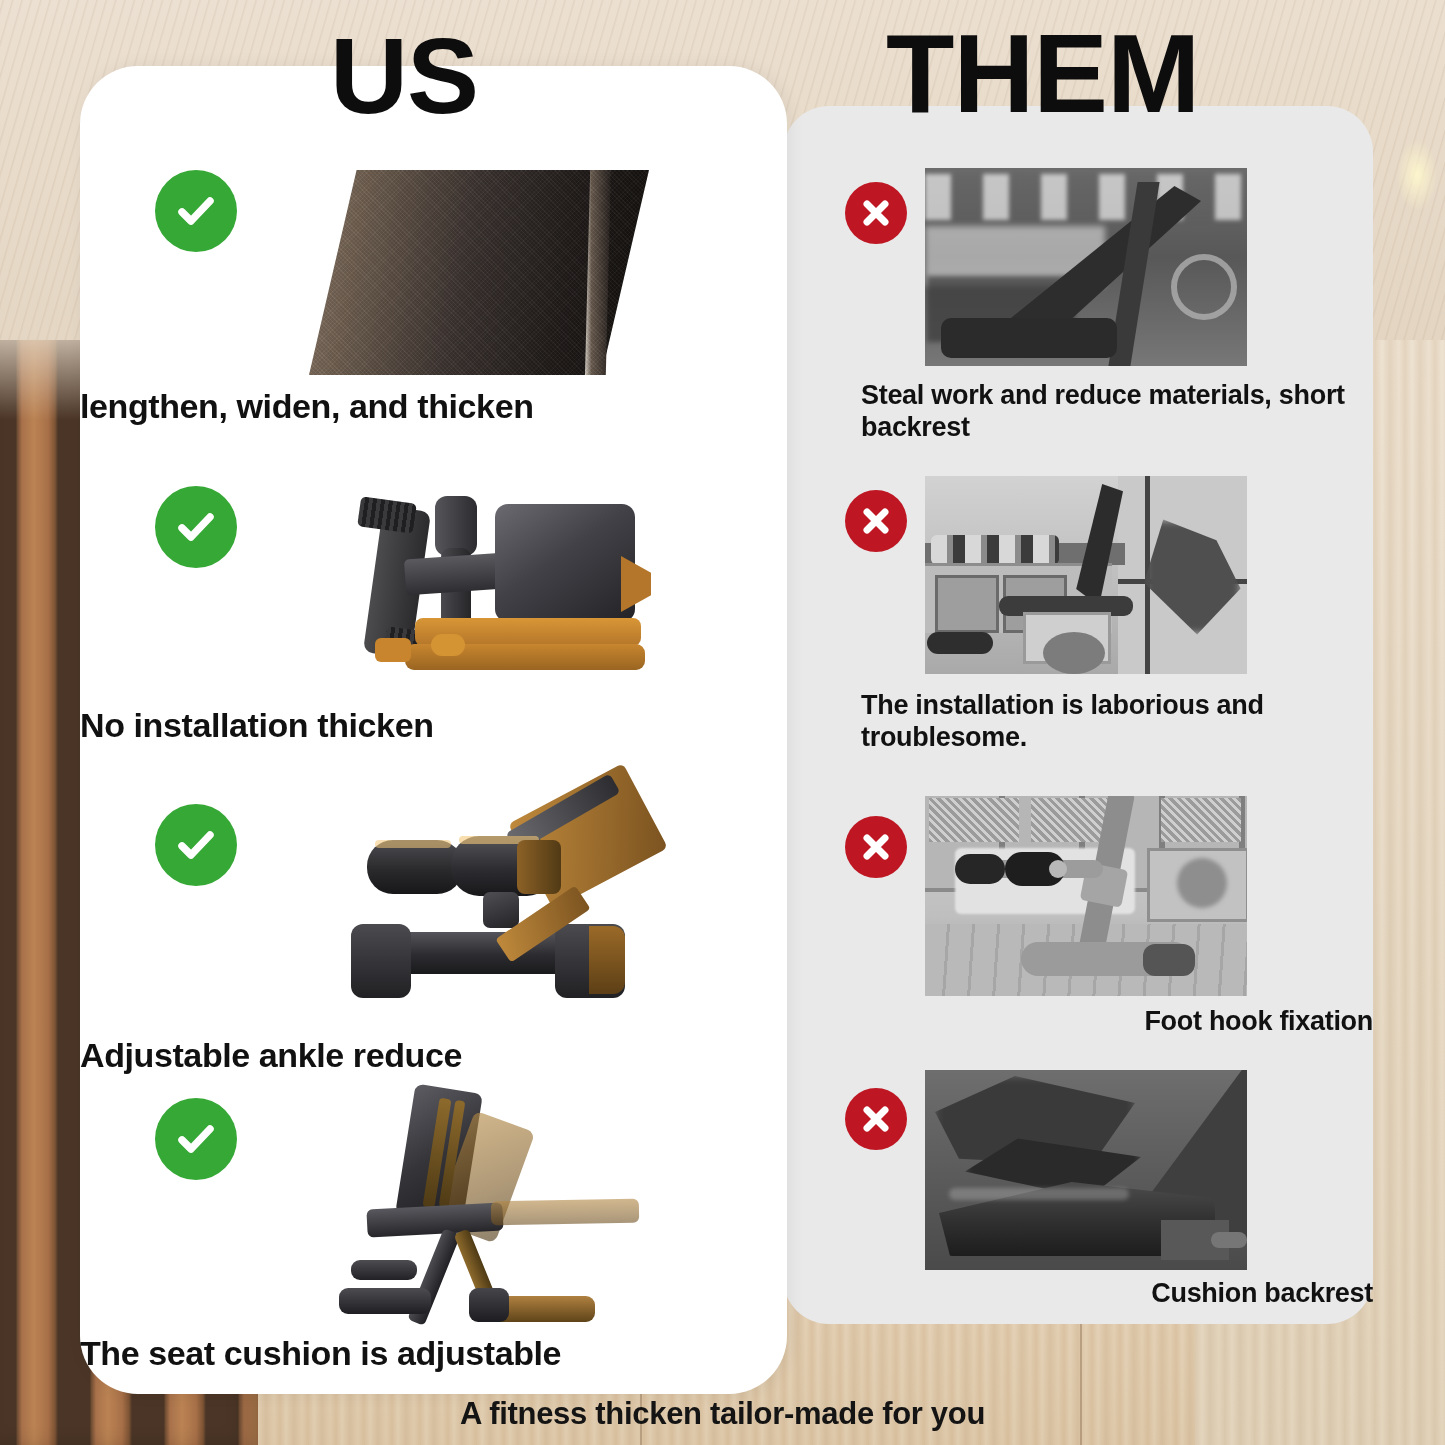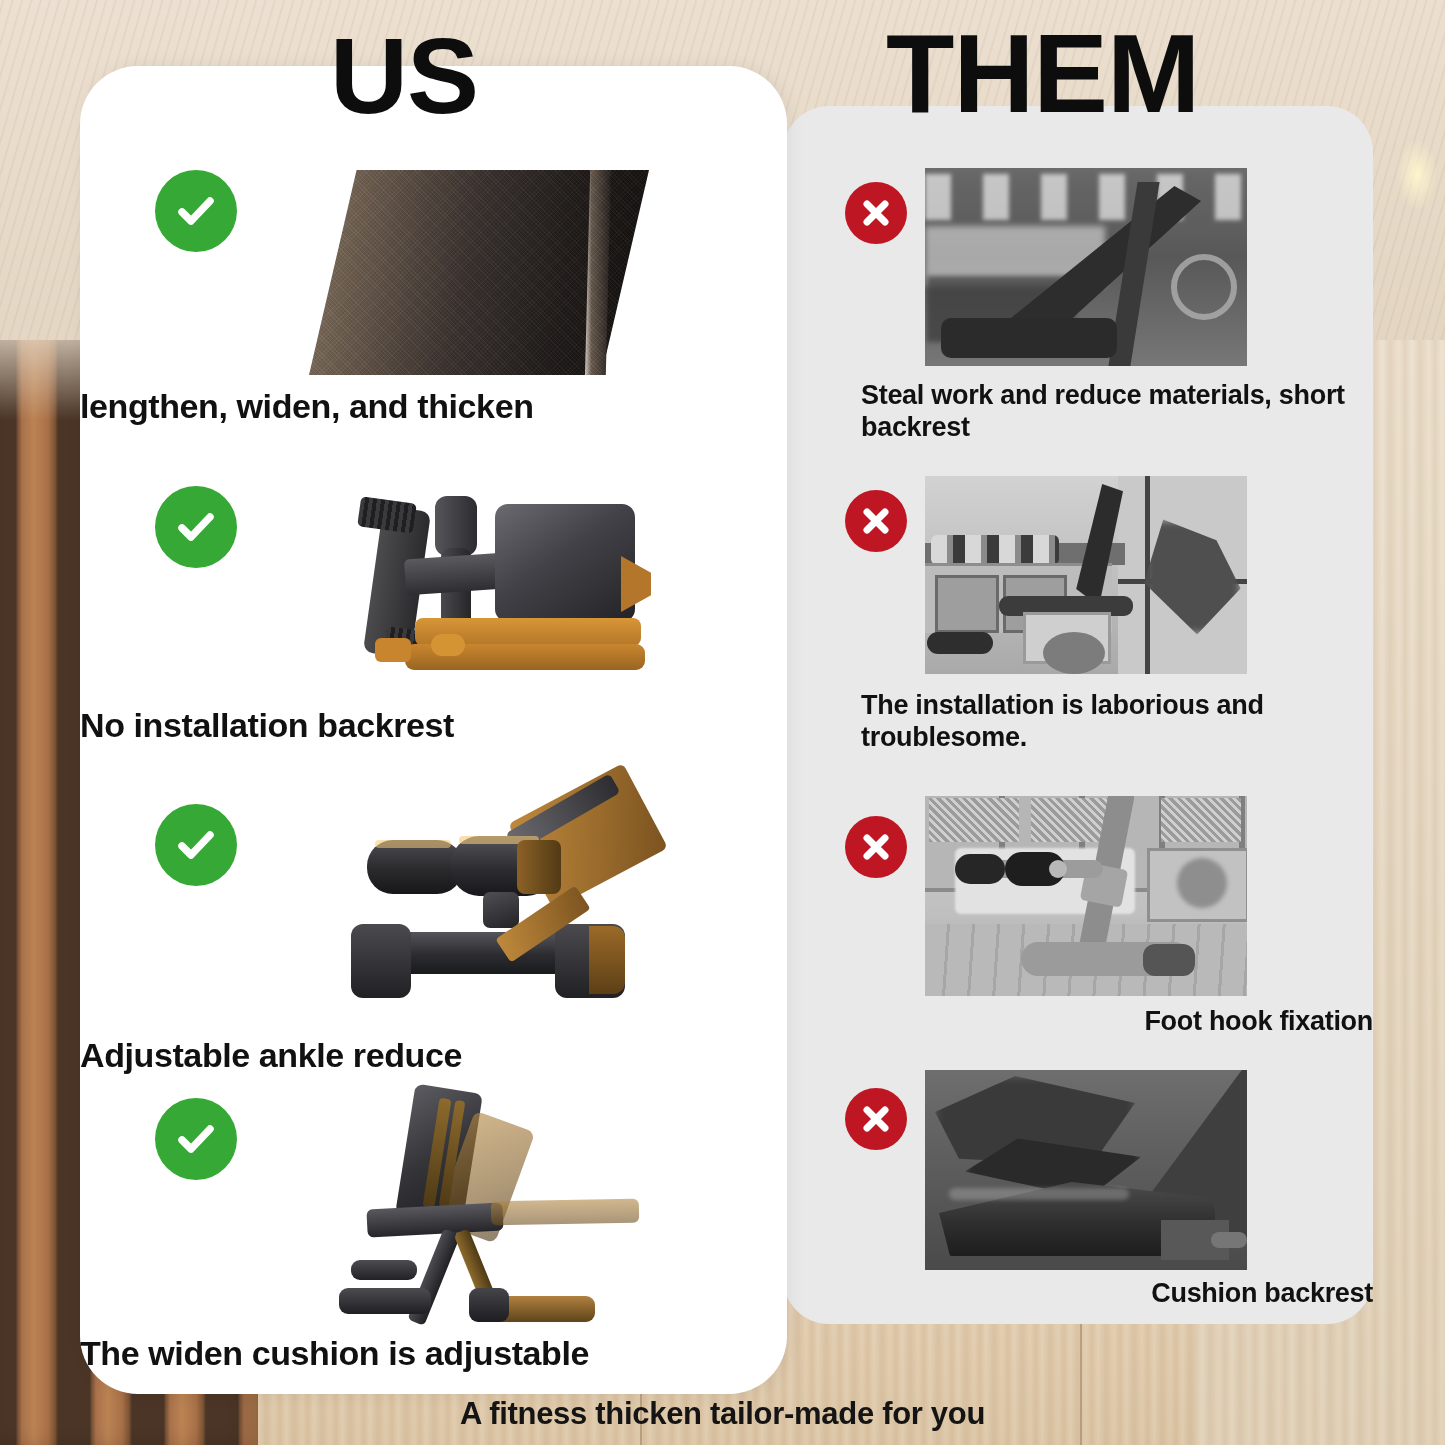--- a/index.html
+++ b/index.html
@@ -296,21 +296,21 @@
         <div style="position:absolute;left:160px;top:140px;width:226px;height:28px;border-radius:8px;
              background:linear-gradient(180deg,#d89636,#b4762a);"></div>
         <div style="position:absolute;left:150px;top:166px;width:240px;height:26px;border-radius:9px;
              background:linear-gradient(180deg,#c8862f,#9a6522);"></div>
         <div style="position:absolute;left:176px;top:156px;width:34px;height:22px;border-radius:11px;background:#d59433;"></div>
         <div style="position:absolute;left:120px;top:160px;width:36px;height:24px;border-radius:6px;background:#c8852e;"></div>
         <div style="position:absolute;left:366px;top:78px;width:30px;height:56px;
              background:#b4762a;clip-path:polygon(0% 0%,100% 30%,100% 70%,0% 100%);"></div>
       </div>
     </div>
-    <div class="us-cap" style="top:228px;">No installation backrest</div>
+    <div class="us-cap" style="top:228px;">No installation thicken</div>
   </div>
 
   <div class="us-row" style="top:730px;">
     <div class="us-mark" style="top:8px;">
       <svg width="50" height="50" viewBox="0 0 50 50">
           <path d="M11 26 L20 35 L39 15" stroke="#ffffff" stroke-width="7.5" fill="none" stroke-linecap="round" stroke-linejoin="round"></path>
         </svg>
     </div>
     <div class="us-img" style="top:0px;height:222px;">
       <div class="art" style="height:100%;">
@@ -370,21 +370,21 @@
         <div style="position:absolute;left:96px;top:178px;width:66px;height:20px;border-radius:9px;
              background:linear-gradient(180deg,#4c4c51,#222226);"></div>
         <div style="position:absolute;left:84px;top:206px;width:92px;height:26px;border-radius:9px;
              background:linear-gradient(180deg,#4c4c51,#1f1f23);"></div>
         <div style="position:absolute;left:228px;top:214px;width:112px;height:26px;border-radius:9px;
              background:linear-gradient(180deg,#b08140,#5f4419);"></div>
         <div style="position:absolute;left:214px;top:206px;width:40px;height:34px;border-radius:9px;
              background:linear-gradient(180deg,#45454a,#1d1d21);"></div>
       </div>
     </div>
-    <div class="us-cap" style="top:252px;">The widen cushion is adjustable</div>
+    <div class="us-cap" style="top:252px;">The seat cushion is adjustable</div>
   </div>
 </div>
 
 <div class="them-col">
 
   <div class="them-row" style="top:62px;">
     <div class="them-mark" style="top:14px;">
       <svg width="36" height="36" viewBox="0 0 36 36">
           <path d="M9 9 L27 27 M27 9 L9 27" stroke="#ffffff" stroke-width="7" stroke-linecap="round"></path>
         </svg>

